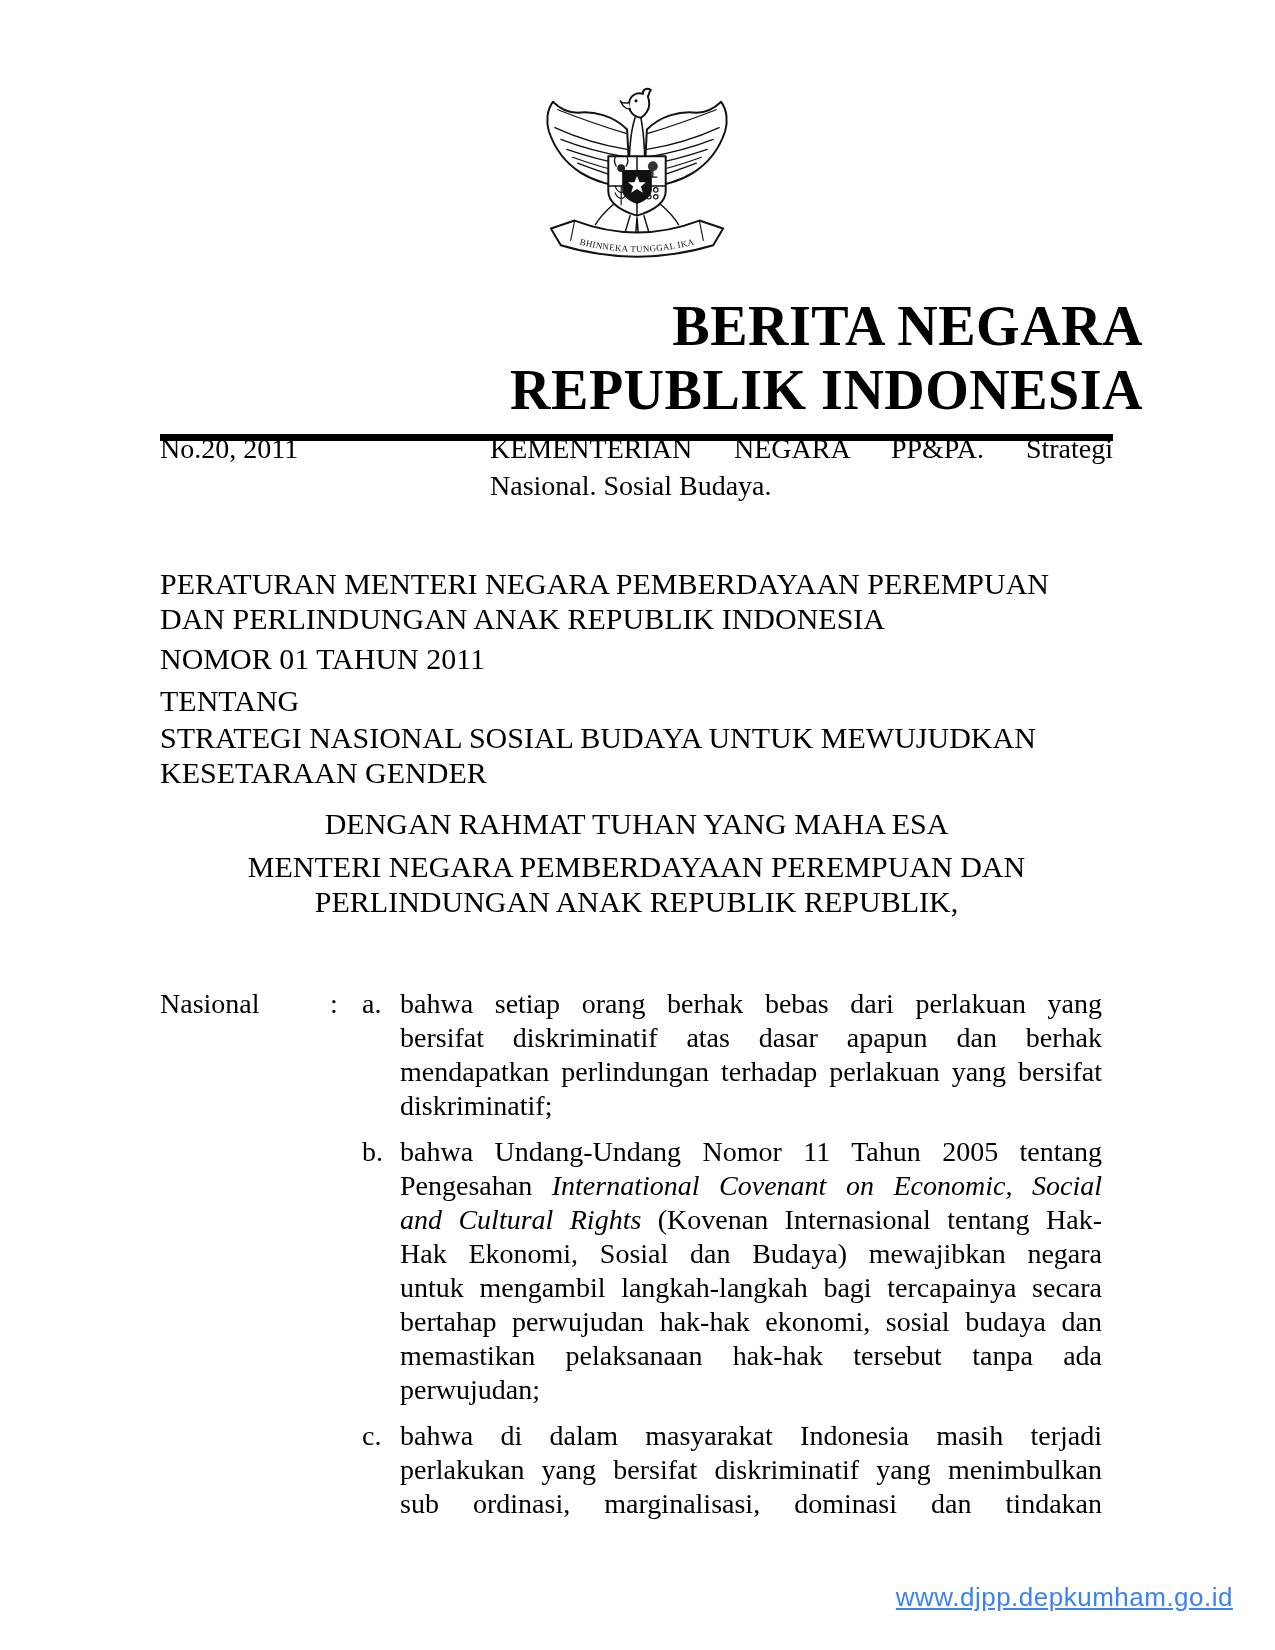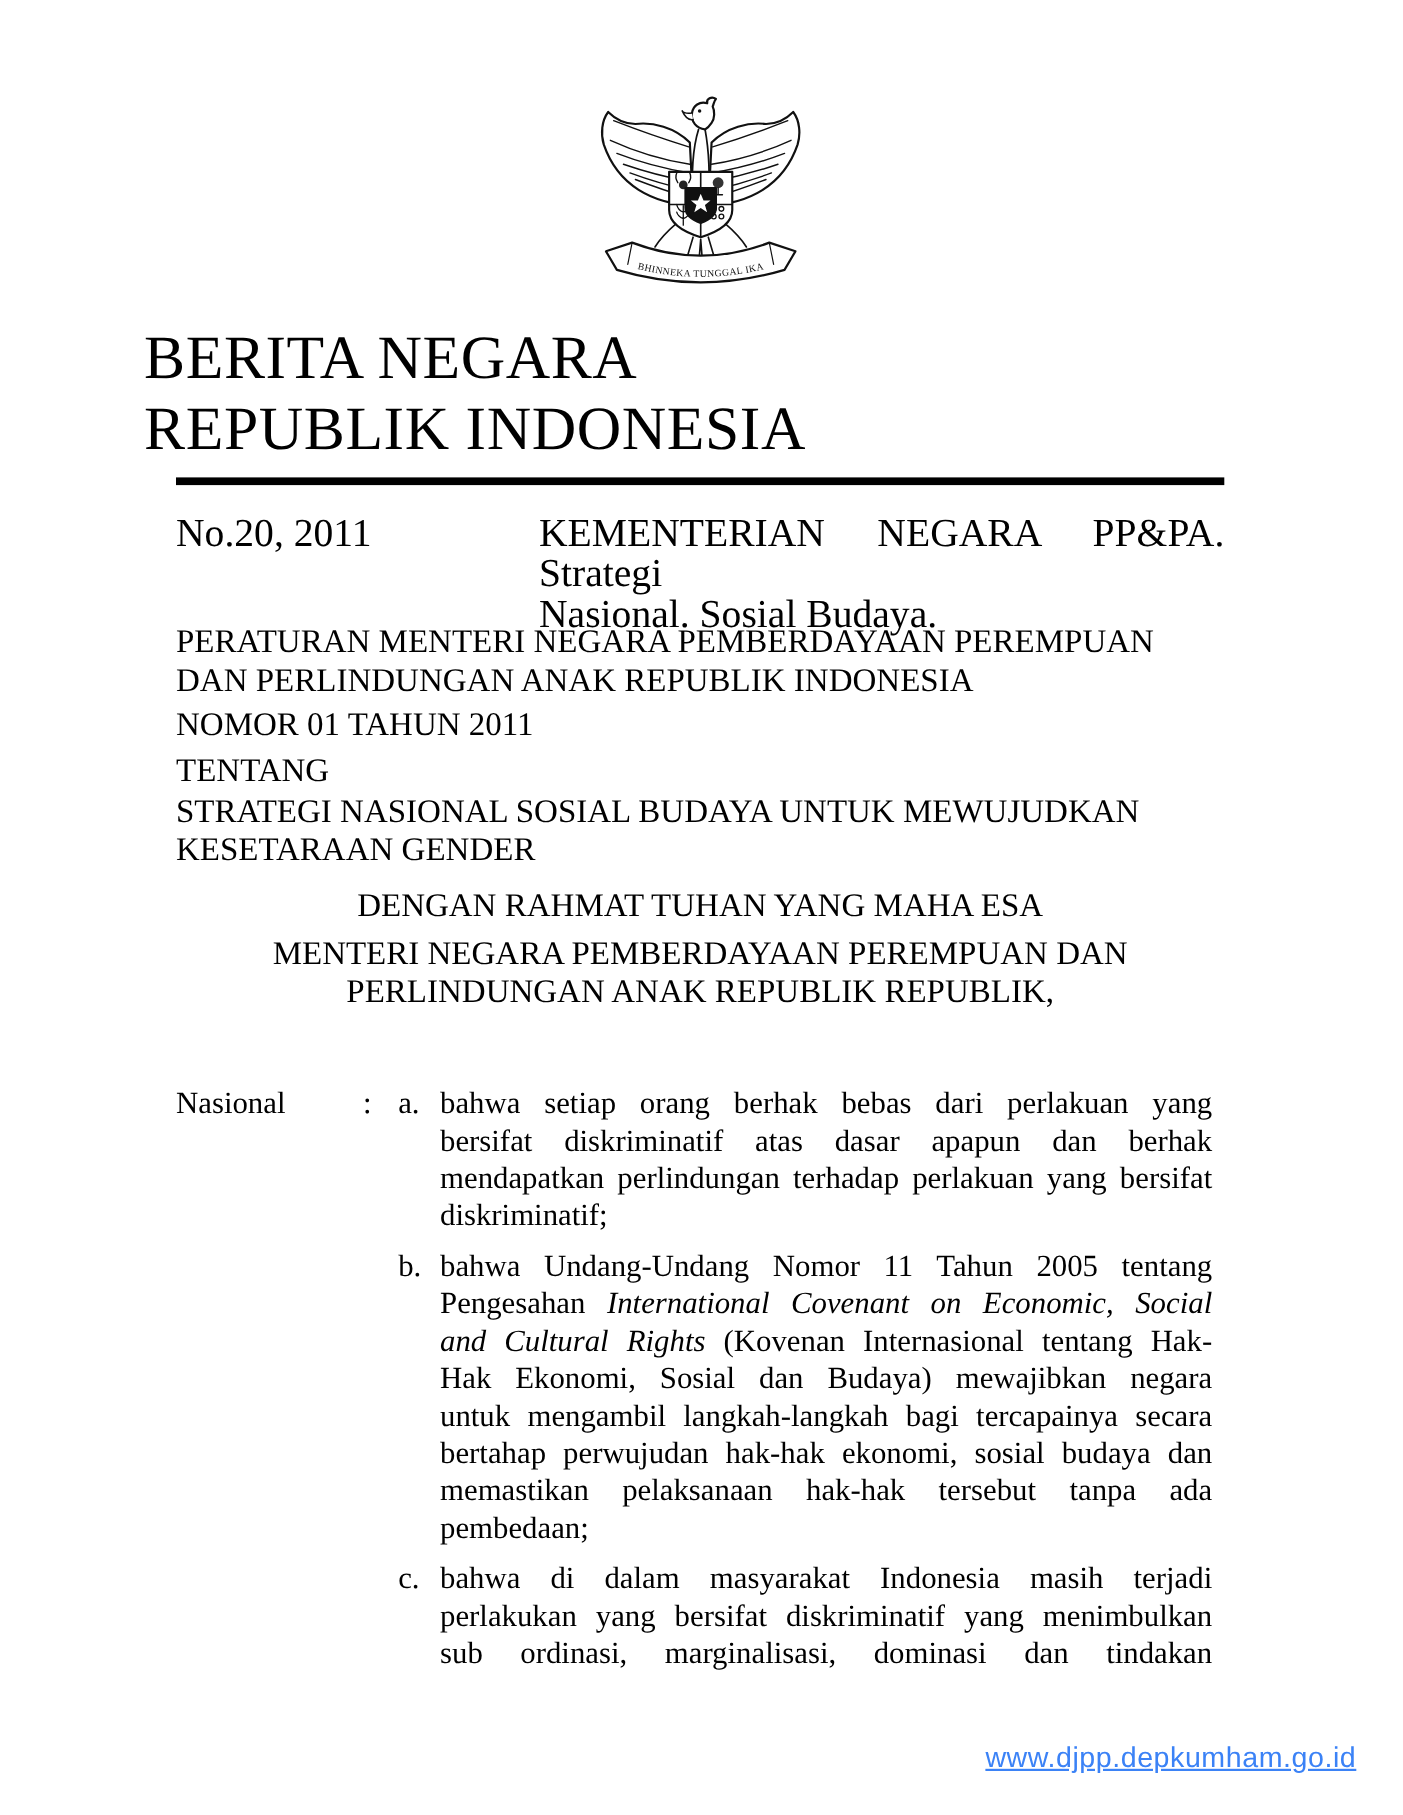--- a/index.html
+++ b/index.html
@@ -4,27 +4,27 @@
 <style>
   * { margin:0; padding:0; box-sizing:border-box; }
   html,body { background:#ffffff; }
   .page {
     position:relative; width:1275px; height:1650px; background:#ffffff;
     font-family:"Liberation Serif", serif; color:#000; overflow:hidden;
   }
   .emblem { position:absolute; left:538px; top:84px; width:198px; height:190px; }
   .masthead {
     position:absolute; left:131px; top:294px; width:1012px;
-    text-align:left; font-weight:normal; font-size:56px; line-height:64px;
+    text-align:right; font-weight:bold; font-size:56px; line-height:64px;
     letter-spacing:0.5px;
   }
   .rule { position:absolute; left:160px; top:434px; width:953px; height:7px; background:#000; }
   .gazette {
-    position:absolute; left:160px; top:466px; width:953px;
-    display:flex; font-size:36px; line-height:37px;
+    position:absolute; left:160px; top:430px; width:953px;
+    display:flex; font-size:28px; line-height:37px;
   }
   .gazette-no { width:330px; }
   .gazette-subject { flex:1; }
   .jl { text-align:justify; text-align-last:justify; }
   .ll { text-align:left; }
   .decree {
     position:absolute; left:160px; top:566px; width:953px;
     font-size:30px; line-height:35px; text-align:left;
   }
   .decree .gap5 { margin-top:5px; }
@@ -151,21 +151,21 @@
       <div class="c-item">
         <div class="c-marker">b.</div>
         <div class="c-lines">
           <div class="jl">bahwa Undang-Undang Nomor 11 Tahun 2005 tentang</div>
           <div class="jl"><span>Pengesahan </span><em>International Covenant on Economic, Social</em></div>
           <div class="jl"><em>and Cultural Rights</em><span> (Kovenan Internasional tentang Hak-</span></div>
           <div class="jl">Hak Ekonomi, Sosial dan Budaya) mewajibkan negara</div>
           <div class="jl">untuk mengambil langkah-langkah bagi tercapainya secara</div>
           <div class="jl">bertahap perwujudan hak-hak ekonomi, sosial budaya dan</div>
           <div class="jl">memastikan pelaksanaan hak-hak tersebut tanpa ada</div>
-          <div class="ll">pembedaan;</div>
+          <div class="ll">perwujudan;</div>
         </div>
       </div>
 
       <div class="c-item">
         <div class="c-marker">c.</div>
         <div class="c-lines">
           <div class="jl">bahwa di dalam masyarakat Indonesia masih terjadi</div>
           <div class="jl">perlakukan yang bersifat diskriminatif yang menimbulkan</div>
           <div class="jl">sub ordinasi, marginalisasi, dominasi dan tindakan</div>
         </div>

